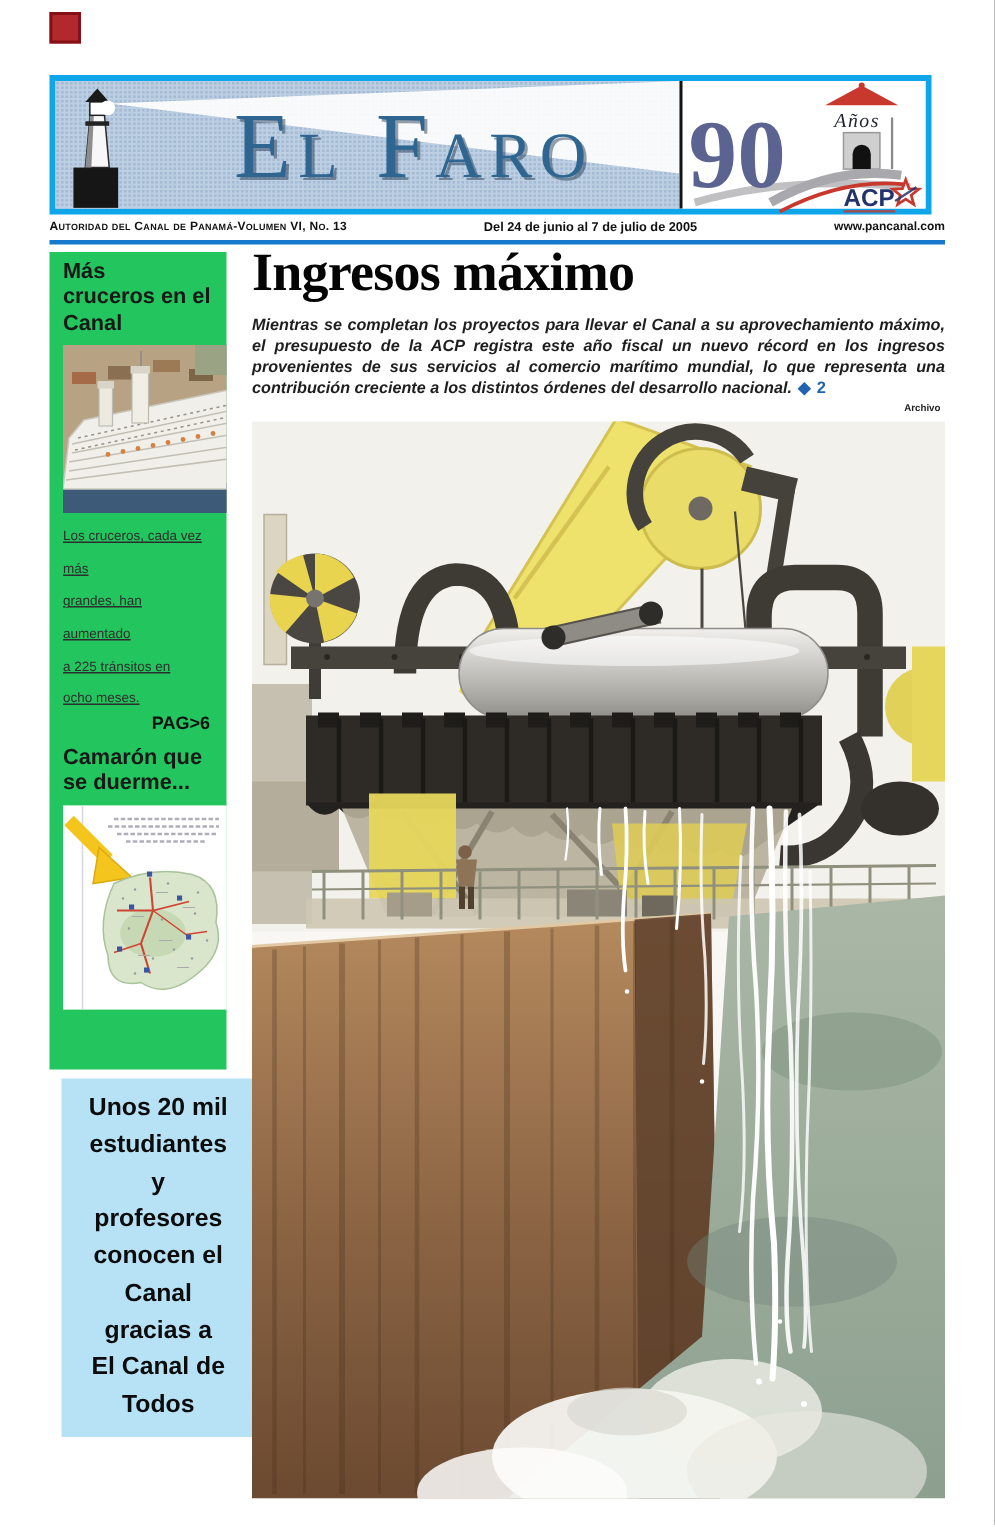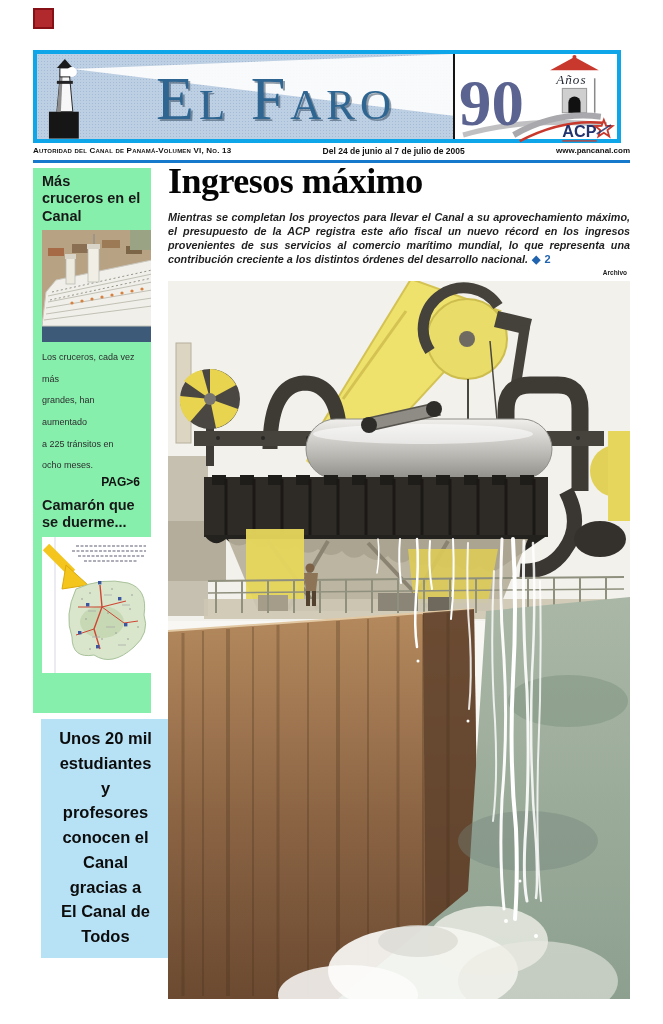--- a/index.html
+++ b/index.html
@@ -30,26 +30,26 @@
   
   .info-bar { position:absolute; left:33px; top:146px; width:597px; height:17px;
     border-bottom:3px solid #1779cc; display:flex; justify-content:space-between;
     align-items:flex-start; font-weight:bold; }
   .info-edition { font-variant:small-caps; font-size:8px; letter-spacing:.2px; }
   .info-date { font-size:8.5px; }
   .info-site { font-size:8px; }
 
   
   .sidebar { position:absolute; left:33px; top:168px; width:118px; height:545px;
-    background:#86efac; padding:5px 9px 0 9px; overflow:hidden; }
+    background:#22c55e; padding:5px 9px 0 9px; overflow:hidden; }
   .sb-h { font-size:14.5px; line-height:1.2; font-weight:bold; color:#181818;
     white-space:pre-line; }
   .sb-img { display:block; margin-top:5px; width:110px; }
   .sb-caption { margin-top:5px; font-size:9px; line-height:2.4; color:#2d2d2d;
-    white-space:pre-line; }
+    white-space:pre-line;text-decoration:underline; }
   .sb-pag { margin-top:-2px; text-align:right; font-size:12px; font-weight:bold;
     color:#101010; padding-right:2px; }
   .sb-h2 { margin-top:8px; }
   .map-frame { margin-top:5px; width:110px; height:136px; background:#ffffff; }
 
   
   .promo-box { position:absolute; left:41px; top:719px; width:129px; height:239px;
     background:#b7e2f6; padding-top:7px; text-align:center; }
   .promo-text { font-size:16.5px; line-height:1.5; font-weight:bold; color:#0c0c0c;
     white-space:pre-line; }

